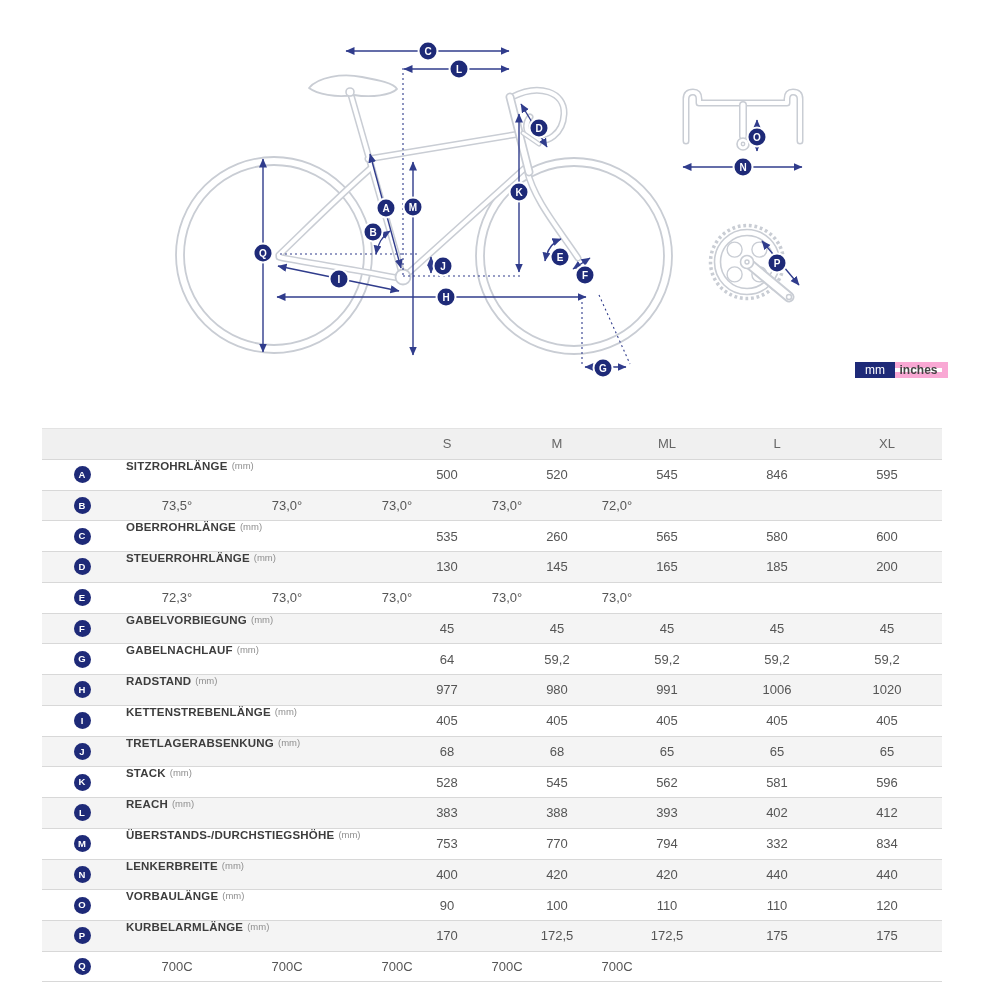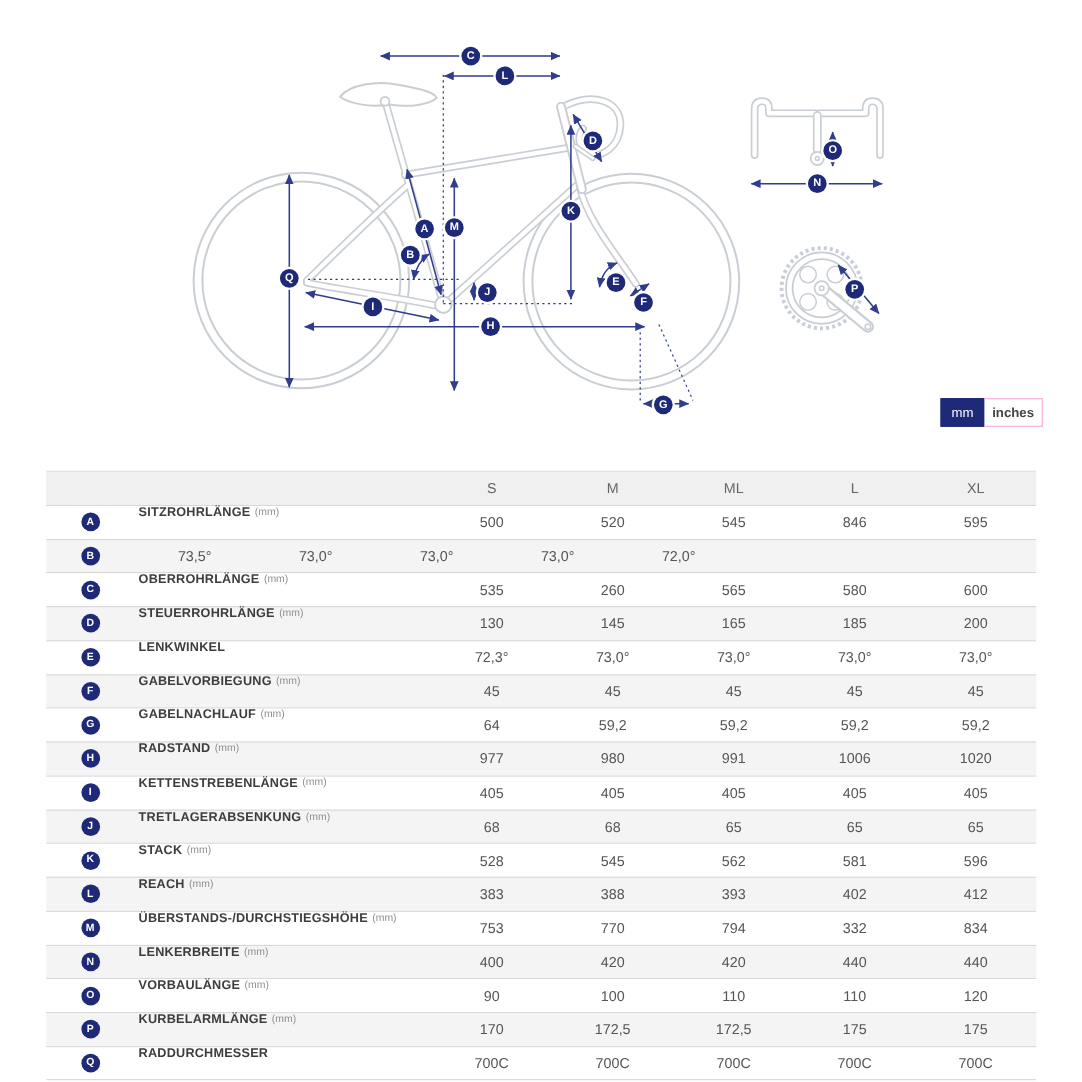--- a/index.html
+++ b/index.html
@@ -7,22 +7,22 @@
         font-family:"Liberation Sans",sans-serif;}
   
   .diagram{position:absolute;left:0;top:0;width:984px;height:420px;}
   .diagram svg{position:absolute;left:0;top:0;}
   .marker{position:absolute;width:17px;height:17px;border-radius:50%;
           background:var(--accent,#1e2a78);color:#fff;font-size:10px;font-weight:bold;
           line-height:1;display:flex;align-items:center;justify-content:center;
           transform:translate(-50%,-50%);box-shadow:0 0 0 2px #fff;}
   
   .unit-toggle{position:absolute;left:855px;top:362px;display:flex;}
-  .unit-btn{height:26px;box-sizing:border-box;display:flex;align-items:center;justify-content:center;
-            font-size:12px;color:#444;background:#fff;border:1px solid #f9a8d4;cursor:pointer;}
+  .unit-btn{height:16px;box-sizing:border-box;display:flex;align-items:center;justify-content:center;
+            font-size:12px;color:#444;background:#fff;border:6px solid #f9a8d4;cursor:pointer;}
   .unit-btn:first-child{width:40px;}
   .unit-btn:last-child{width:53px;border-left:none;font-weight:bold;}
   .unit-btn.selected{background:var(--accent,#1e2a78);border-color:var(--accent,#1e2a78);color:#fff;}
   
   .geo-table{position:absolute;left:42px;top:428px;width:900px;}
   .trow{display:flex;align-items:stretch;height:30.75px;box-sizing:border-box;
         border-top:1px solid #d8d8d8;background:#fff;}
   .trow.head{background:#f0f0f0;border-top:1px solid #e3e3e3;}
   .trow.alt{background:#f4f4f4;}
   .trow.last{border-bottom:1px solid #d8d8d8;}
@@ -228,24 +228,20 @@
     <div class="cell-val">145</div>
     <div class="cell-val">165</div>
     <div class="cell-val">185</div>
     <div class="cell-val">200</div>
   </div>
 
   <div class="trow">
     <div class="cell-badge">
       <span class="badge">E</span>
     </div>
-    <div class="cell-label">
-      <span class="lbl">LENKWINKEL</span>
-      <span class="unit"></span>
-    </div>
     <div class="cell-val">72,3°</div>
     <div class="cell-val">73,0°</div>
     <div class="cell-val">73,0°</div>
     <div class="cell-val">73,0°</div>
     <div class="cell-val">73,0°</div>
   </div>
 
   <div class="trow alt">
     <div class="cell-badge">
       <span class="badge">F</span>
@@ -408,24 +404,20 @@
     <div class="cell-val">172,5</div>
     <div class="cell-val">172,5</div>
     <div class="cell-val">175</div>
     <div class="cell-val">175</div>
   </div>
 
   <div class="trow last">
     <div class="cell-badge">
       <span class="badge">Q</span>
     </div>
-    <div class="cell-label">
-      <span class="lbl">RADDURCHMESSER</span>
-      <span class="unit"></span>
-    </div>
     <div class="cell-val">700C</div>
     <div class="cell-val">700C</div>
     <div class="cell-val">700C</div>
     <div class="cell-val">700C</div>
     <div class="cell-val">700C</div>
   </div>
 </div>
   </div>
 
 </div>

